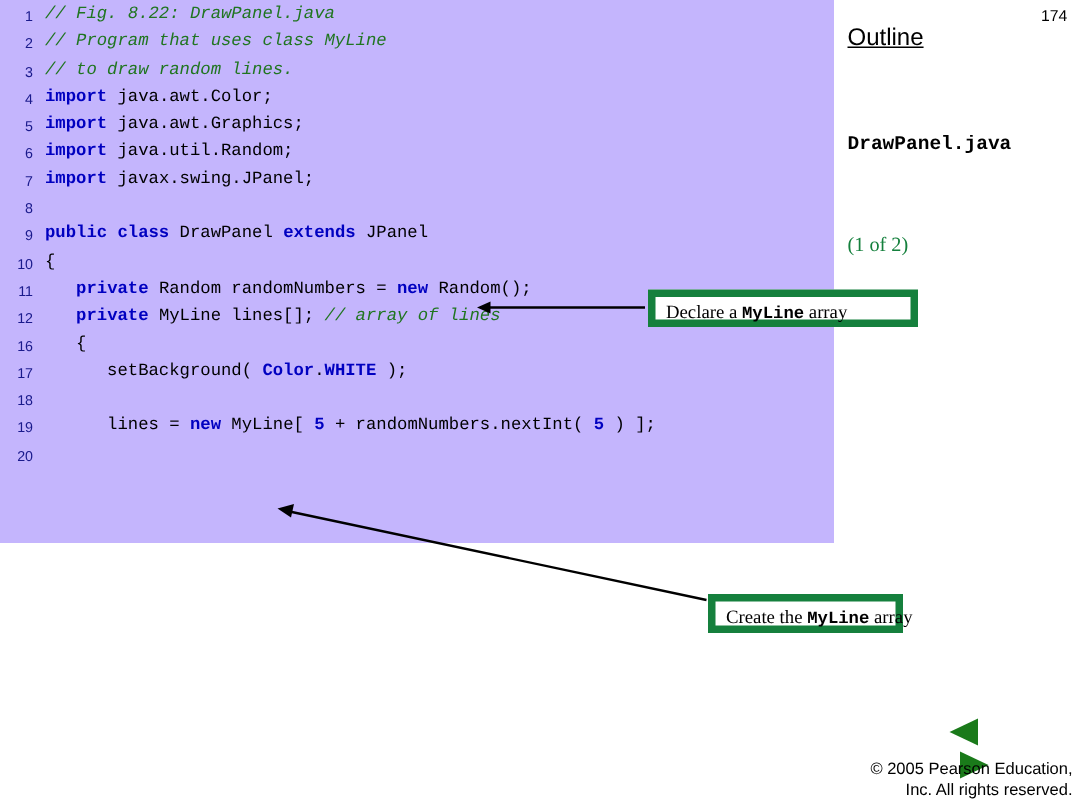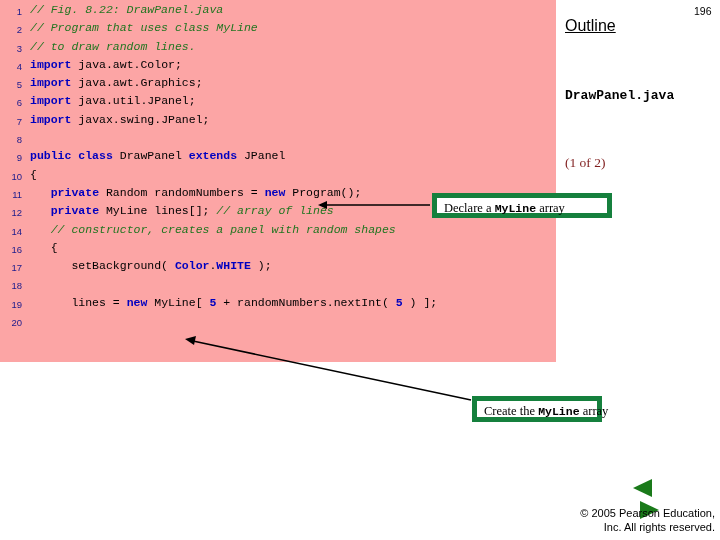--- a/index.html
+++ b/index.html
@@ -15,21 +15,21 @@
     overflow: hidden;
   }
 
   
   #code-panel {
     position: absolute;
     left: 0px;
     top: 0px;
     width: 556px;
     height: 362px;
-    background: #fca5a5;
+    background: #c4b5fd;
     font-family: "Liberation Mono", monospace;
     font-size: 11.5px;
     line-height: 18.3px;
   }
   .code-row {
     height: 18.3px;
     white-space: pre;
     position: relative;
   }
   .ln {
@@ -76,21 +76,21 @@
     font-size: 13px;
     font-weight: bold;
     color: #000;
   }
   #page-of {
     position: absolute;
     left: 565px;
     top: 155px;
     font-family: "Liberation Serif", serif;
     font-size: 13.5px;
-    color: #7f1d1d;
+    color: #15803d;
   }
 
   
   .callout {
     position: absolute;
     border: 5px solid #15803d;
     background: #ffffff;
     font-family: "Liberation Serif", serif;
     font-size: 12.5px;
     color: #000;
@@ -155,37 +155,36 @@
 </style>
 </head>
 <body>
 
 <div id="code-panel">
     <div class="code-row"><span class="ln">1</span><span class="code-text"><span class="cm">// Fig. 8.22: DrawPanel.java</span></span></div>
     <div class="code-row"><span class="ln">2</span><span class="code-text"><span class="cm">// Program that uses class MyLine</span></span></div>
     <div class="code-row"><span class="ln">3</span><span class="code-text"><span class="cm">// to draw random lines.</span></span></div>
     <div class="code-row"><span class="ln">4</span><span class="code-text"><span class="kw">import</span><span class="pl"> java.awt.Color;</span></span></div>
     <div class="code-row"><span class="ln">5</span><span class="code-text"><span class="kw">import</span><span class="pl"> java.awt.Graphics;</span></span></div>
-    <div class="code-row"><span class="ln">6</span><span class="code-text"><span class="kw">import</span><span class="pl"> java.util.JPanel;</span></span></div>
+    <div class="code-row"><span class="ln">6</span><span class="code-text"><span class="kw">import</span><span class="pl"> java.util.Random;</span></span></div>
     <div class="code-row"><span class="ln">7</span><span class="code-text"><span class="kw">import</span><span class="pl"> javax.swing.JPanel;</span></span></div>
     <div class="code-row"><span class="ln">8</span><span class="code-text"></span></div>
     <div class="code-row"><span class="ln">9</span><span class="code-text"><span class="kw">public class</span><span class="pl"> DrawPanel </span><span class="kw">extends</span><span class="pl"> JPanel</span></span></div>
     <div class="code-row"><span class="ln">10</span><span class="code-text"><span class="pl">{</span></span></div>
-    <div class="code-row"><span class="ln">11</span><span class="code-text"><span class="pl">   </span><span class="kw">private</span><span class="pl"> Random randomNumbers = </span><span class="kw">new</span><span class="pl"> Program();</span></span></div>
+    <div class="code-row"><span class="ln">11</span><span class="code-text"><span class="pl">   </span><span class="kw">private</span><span class="pl"> Random randomNumbers = </span><span class="kw">new</span><span class="pl"> Random();</span></span></div>
     <div class="code-row"><span class="ln">12</span><span class="code-text"><span class="pl">   </span><span class="kw">private</span><span class="pl"> MyLine lines[]; </span><span class="cm">// array of lines</span></span></div>
-    <div class="code-row"><span class="ln">14</span><span class="code-text"><span class="pl">   </span><span class="cm">// constructor, creates a panel with random shapes</span></span></div>
     <div class="code-row"><span class="ln">16</span><span class="code-text"><span class="pl">   {</span></span></div>
     <div class="code-row"><span class="ln">17</span><span class="code-text"><span class="pl">      setBackground( </span><span class="kw">Color</span><span class="pl">.</span><span class="kw">WHITE</span><span class="pl"> );</span></span></div>
     <div class="code-row"><span class="ln">18</span><span class="code-text"></span></div>
     <div class="code-row"><span class="ln">19</span><span class="code-text"><span class="pl">      lines = </span><span class="kw">new</span><span class="pl"> MyLine[ </span><span class="kw">5</span><span class="pl"> + randomNumbers.nextInt( </span><span class="kw">5</span><span class="pl"> ) ];</span></span></div>
     <div class="code-row"><span class="ln">20</span><span class="code-text"></span></div>
   </div>
 
 <div id="outline-title">Outline</div>
-<div id="page-number">196</div>
+<div id="page-number">174</div>
 <div id="file-name">DrawPanel.java</div>
 <div id="page-of">(1 of 2)</div>
 
 <div class="callout" id="callout-declare">
   <span>Declare a </span><span class="mono">MyLine</span><span> array</span>
 </div>
 
 <div class="callout" id="callout-create">
   <span>Create the </span><span class="mono">MyLine</span><span> array</span>
 </div>

